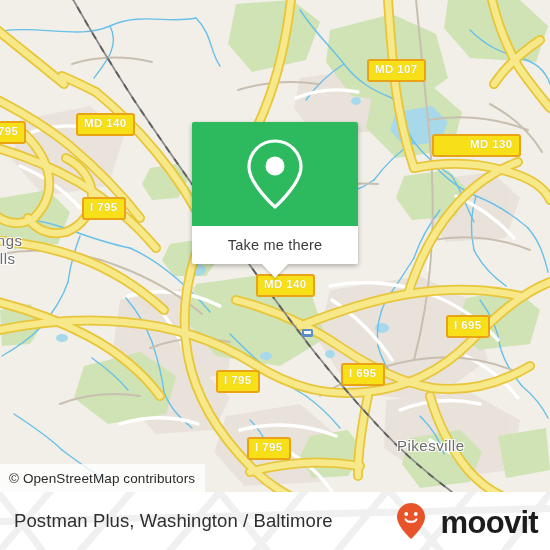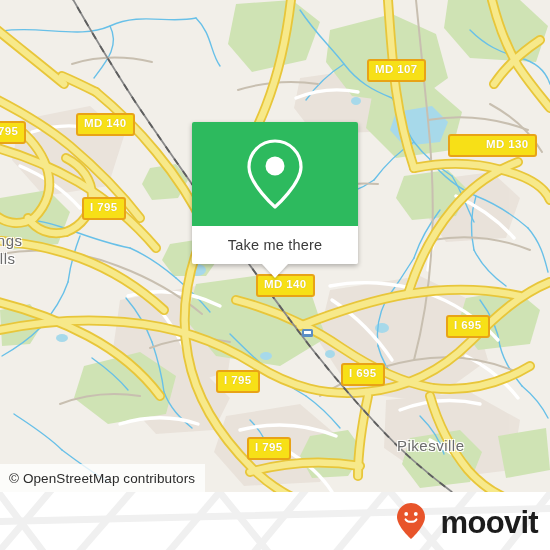--- a/index.html
+++ b/index.html
@@ -392,21 +392,21 @@
           <rect x="304" y="331" width="7" height="3" fill="#ffffff"></rect>
         </g>
       </g>
     </svg>
 
     <div id="shield-layer">
         <div class="shield" style="left: -10px; top: 121px;">795</div>
         <div class="shield" style="left: 76px; top: 113px;">MD 140</div>
         <div class="shield" style="left: 82px; top: 197px;">I 795</div>
         <div class="shield" style="left: 367px; top: 59px;">MD 107</div>
-        <div class="shield" style="left: 448px; top: 134px; padding-left: 36px;">MD 130</div>
+        <div class="shield" style="left: 432px; top: 134px; padding-left: 36px;">MD 130</div>
         <div class="shield" style="left: 256px; top: 274px;">MD 140</div>
         <div class="shield" style="left: 446px; top: 315px;">I 695</div>
         <div class="shield" style="left: 341px; top: 363px;">I 695</div>
         <div class="shield" style="left: 216px; top: 370px;">I 795</div>
         <div class="shield" style="left: 247px; top: 437px;">I 795</div>
       </div>
 
     <div id="place-layer">
         <div class="place-label" style="left: 397px; top: 437px;">Pikesville</div>
         <div class="place-label small" style="left: -7px; top: 232px;">ings</div>
@@ -441,20 +441,23 @@
         <path d="M318,96 L406,-10"></path>
         <path d="M404,96 L492,-10"></path>
         <path d="M486,96 L570,-10"></path>
         <path d="M-20,-10 L60,96"></path>
         <path d="M200,-10 L286,96"></path>
         <path d="M370,-10 L460,96"></path>
         <path d="M-20,44 L570,30"></path>
       </g>
     </svg>
 
+    <div id="footer-title">
+      <span>Postman Plus, Washington / Baltimore</span>
+    </div>
 
     <div id="brand">
       <svg id="brand-mark" width="30" height="38" viewBox="0 0 30 38">
         <path d="M15 1 C7.3 1 1 7.3 1 15 C1 24.6 15 37 15 37 C15 37 29 24.6 29 15 C29 7.3 22.7 1 15 1 Z" fill="#e8542a"></path>
         <circle cx="10.2" cy="12" r="1.9" fill="#ffffff"></circle>
         <circle cx="19.8" cy="12" r="1.9" fill="#ffffff"></circle>
         <path d="M9.6 17.4 C11.4 20.6 18.6 20.6 20.4 17.4" fill="none" stroke="#ffffff" stroke-width="2" stroke-linecap="round"></path>
       </svg>
       <span id="brand-text">moovit</span>
     </div>

